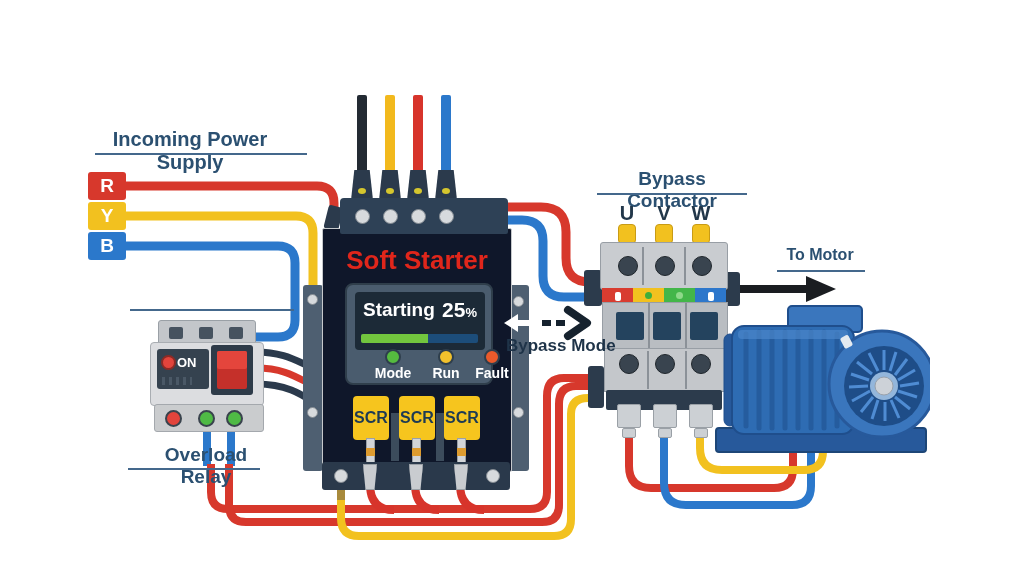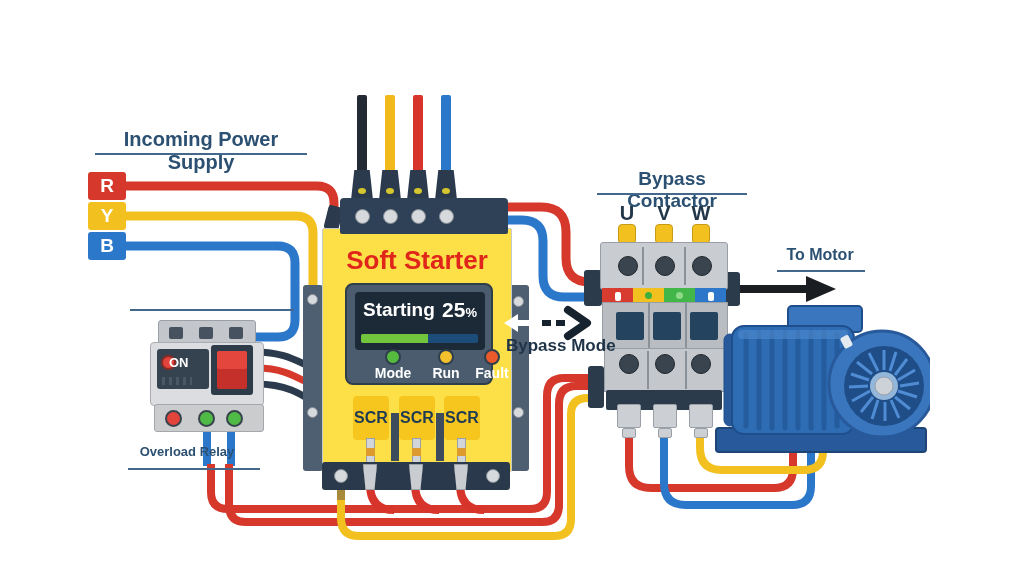--- a/index.html
+++ b/index.html
@@ -24,21 +24,21 @@
            border:2px solid #8c2a25;box-sizing:border-box;}
   .brk-on{position:absolute;color:#fff;font-weight:bold;font-size:13px;}
   .brk-grille{position:absolute;width:30px;height:8px;
       background:repeating-linear-gradient(90deg,#4a5866 0 3px,transparent 3px 7px);}
   .brk-switch{position:absolute;background:#2e3b49;border-radius:3px;}
   .brk-rocker{position:absolute;background:#c5302a;border-radius:2px;}
   .brk-rocker-top{position:absolute;background:#e4453c;border-radius:2px;}
   .brk-strip{position:absolute;background:#caccce;border:1px solid #a4a8ad;border-radius:3px;}
   .led{position:absolute;border-radius:50%;box-sizing:border-box;border:2px solid #39434d;}
   
-  .ss-body{background:#fde047;border:1px solid #c6c9cc;border-radius:2px;}
+  .ss-body{background:#0f172a;border:1px solid #c6c9cc;border-radius:2px;}
   .rail{background:#4e5f71;border-radius:3px;}
   .screw{position:absolute;border-radius:50%;background:#d7dadd;border:1px solid #848b92;box-sizing:border-box;}
   .ss-block{background:#2e4156;border-radius:4px 4px 2px 2px;}
   .topwire{position:absolute;width:10px;border-radius:2px;}
   .lug{position:absolute;width:22px;height:30px;background:#2b3a4c;border-radius:3px;
        clip-path:polygon(15% 0,85% 0,100% 100%,0 100%);}
   .lug-dot{position:absolute;left:7px;top:18px;width:8px;height:6px;border-radius:50%;background:#d5c62e;}
   .ss-title{position:absolute;left:0;width:100%;text-align:center;font-size:26px;font-weight:bold;color:#e0261b;}
   .bezel{position:absolute;background:#4a5c6e;border:2px solid #2f3e4b;border-radius:8px;box-sizing:border-box;}
   .screen{position:absolute;background:#1c2a37;border-radius:4px;color:#fff;font-weight:bold;}
@@ -106,52 +106,52 @@
       <path d="M341 462 V518 Q341 536 359 536 H554 Q571 536 571 519 V414 Q571 398 588 398 H604" stroke="#f2c11f" stroke-width="8"></path>
       <path d="M341 462 V500" stroke="#a88a3c" stroke-width="8"></path>
 
       <path d="M629 424 V466 Q629 488 651 488 H774 Q793 488 793 469 V450" stroke="#d7382c" stroke-width="8"></path>
       <path d="M664 424 V483 Q664 505 686 505 H792 Q811 505 811 486 V450" stroke="#2b78cb" stroke-width="8"></path>
       <path d="M700 424 V448 Q700 470 722 470 H804 Q823 470 823 451 V442" stroke="#f2c11f" stroke-width="8"></path>
     </g>
   </svg>
 
 
-  <div class="lbl" style="left:95px;top:128px;width:212px;font-size:20px;text-align:center;">Incoming Power Supply</div>
+  <div class="lbl" style="left:84px;top:128px;width:212px;font-size:20px;text-align:center;">Incoming Power Supply</div>
   <div class="ul" style="left:95px;top:153px;width:212px;"></div>
 
   <div class="phase-box phase-r" style="left:88px;top:172px;">
     <span>R</span></div>
   <div class="phase-box phase-y" style="left:88px;top:202px;">
     <span>Y</span></div>
   <div class="phase-box phase-b" style="left:88px;top:232px;">
     <span>B</span></div>
 
   <div class="ul" style="left:130px;top:309px;width:164px;"></div>
 
-  <div class="lbl" style="left:119px;top:444px;width:136px;font-size:13px;">Overload Relay</div>
+  <div class="lbl" style="left:138px;top:444px;width:136px;font-size:19px;">Overload Relay</div>
   <div class="ul" style="left:128px;top:468px;width:132px;"></div>
 
   <div class="lbl" style="left:594px;top:168px;width:156px;font-size:19px;">Bypass Contactor</div>
   <div class="ul" style="left:597px;top:193px;width:150px;"></div>
 
   <div class="lbl" style="left:772px;top:246px;width:96px;font-size:16px;">To Motor</div>
   <div class="ul" style="left:777px;top:270px;width:88px;"></div>
 
   <div class="bypass-mode" style="left:506px;top:336px;width:110px;">Bypass Mode</div>
 
   <div class="dev brk-topcap" style="left:158px;top:320px;width:96px;height:24px;">
     <div class="brk-slot" style="left:10px;"></div>
     <div class="brk-slot" style="left:40px;"></div>
     <div class="brk-slot" style="left:70px;"></div>
   </div>
   <div class="dev brk-body" style="left:150px;top:342px;width:112px;height:62px;">
     <div class="brk-panel" style="left:6px;top:6px;width:52px;height:40px;">
       <div class="brk-dot" style="left:4px;top:6px;"></div>
-      <div class="brk-on" style="left:12px;top:6px;">ON</div>
+      <div class="brk-on" style="left:20px;top:6px;">ON</div>
       <div class="brk-grille" style="left:5px;top:28px;"></div>
     </div>
     <div class="brk-switch" style="left:60px;top:2px;width:42px;height:50px;">
       <div class="brk-rocker" style="left:6px;top:6px;width:30px;height:38px;"></div>
       <div class="brk-rocker-top" style="left:6px;top:6px;width:30px;height:18px;"></div>
     </div>
   </div>
   <div class="dev brk-strip" style="left:154px;top:404px;width:108px;height:26px;">
     <div class="led" style="left:10px;top:5px;width:17px;height:17px;background:#e2443c;"></div>
     <div class="led" style="left:43px;top:5px;width:17px;height:17px;background:#4fba45;"></div>

